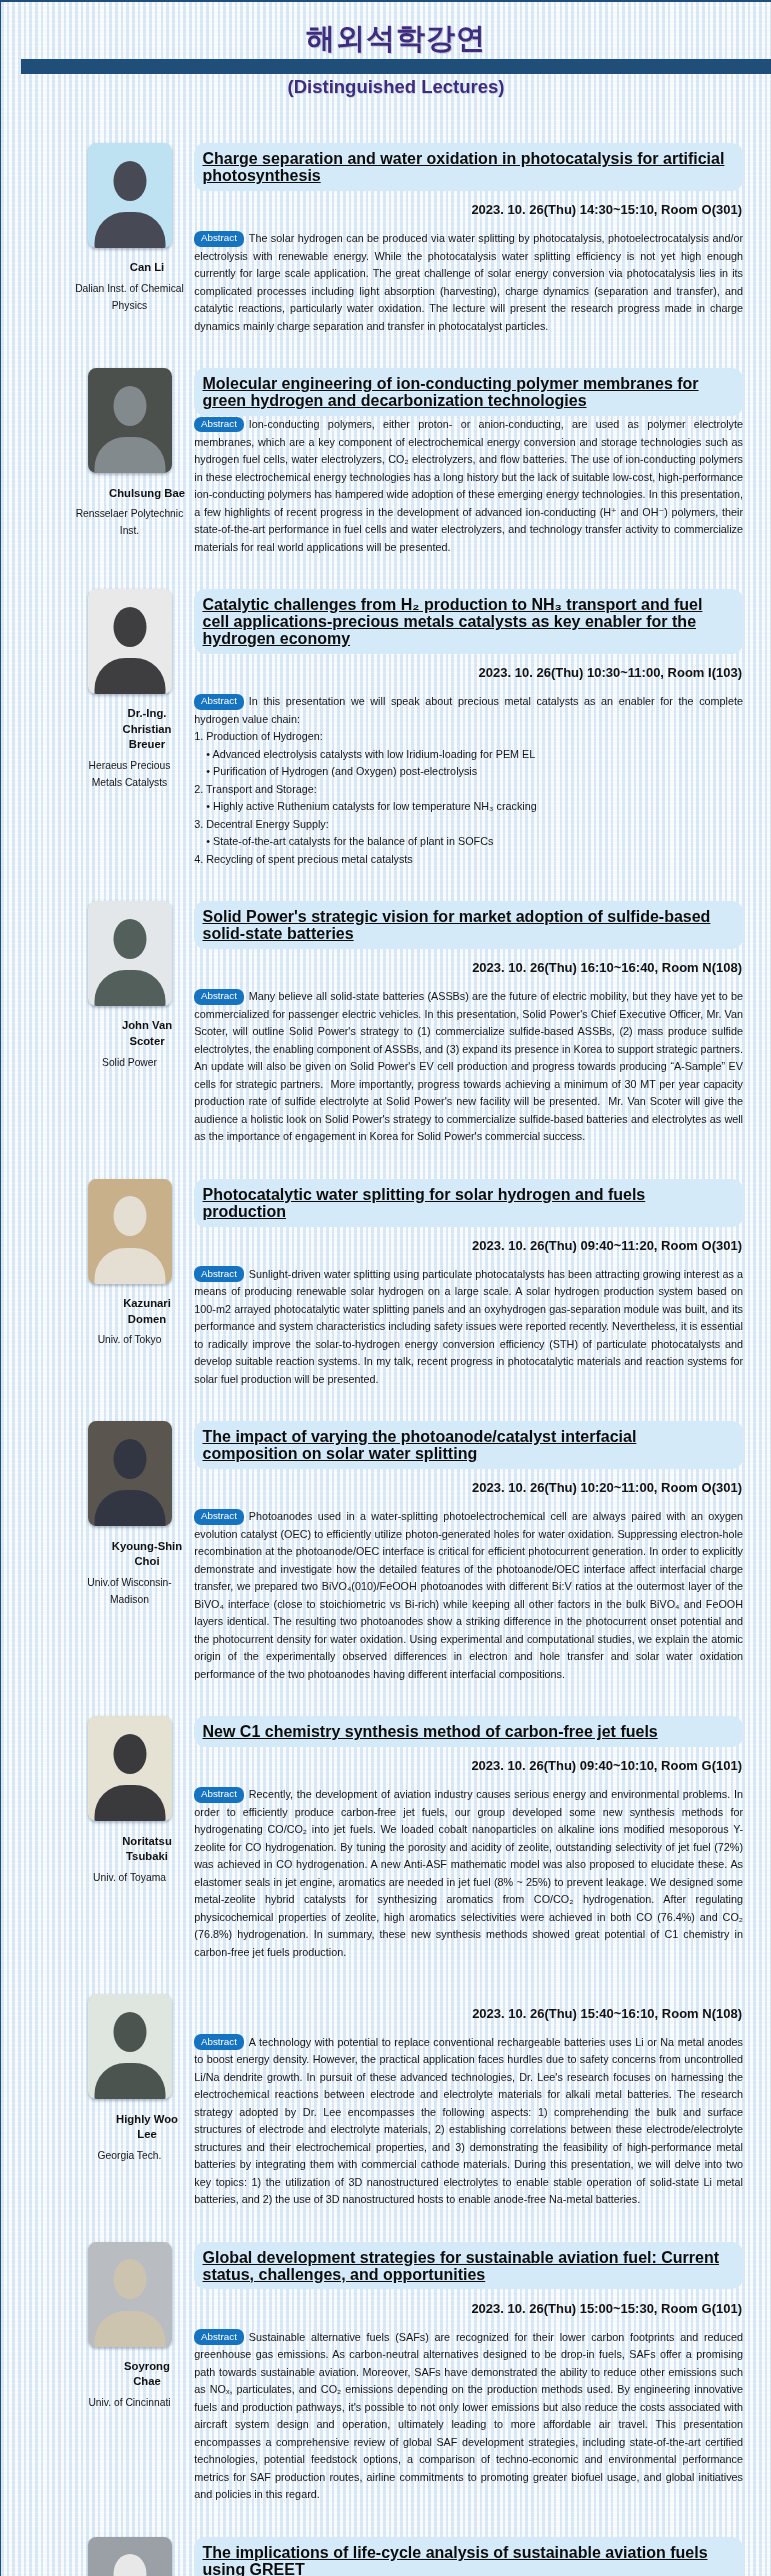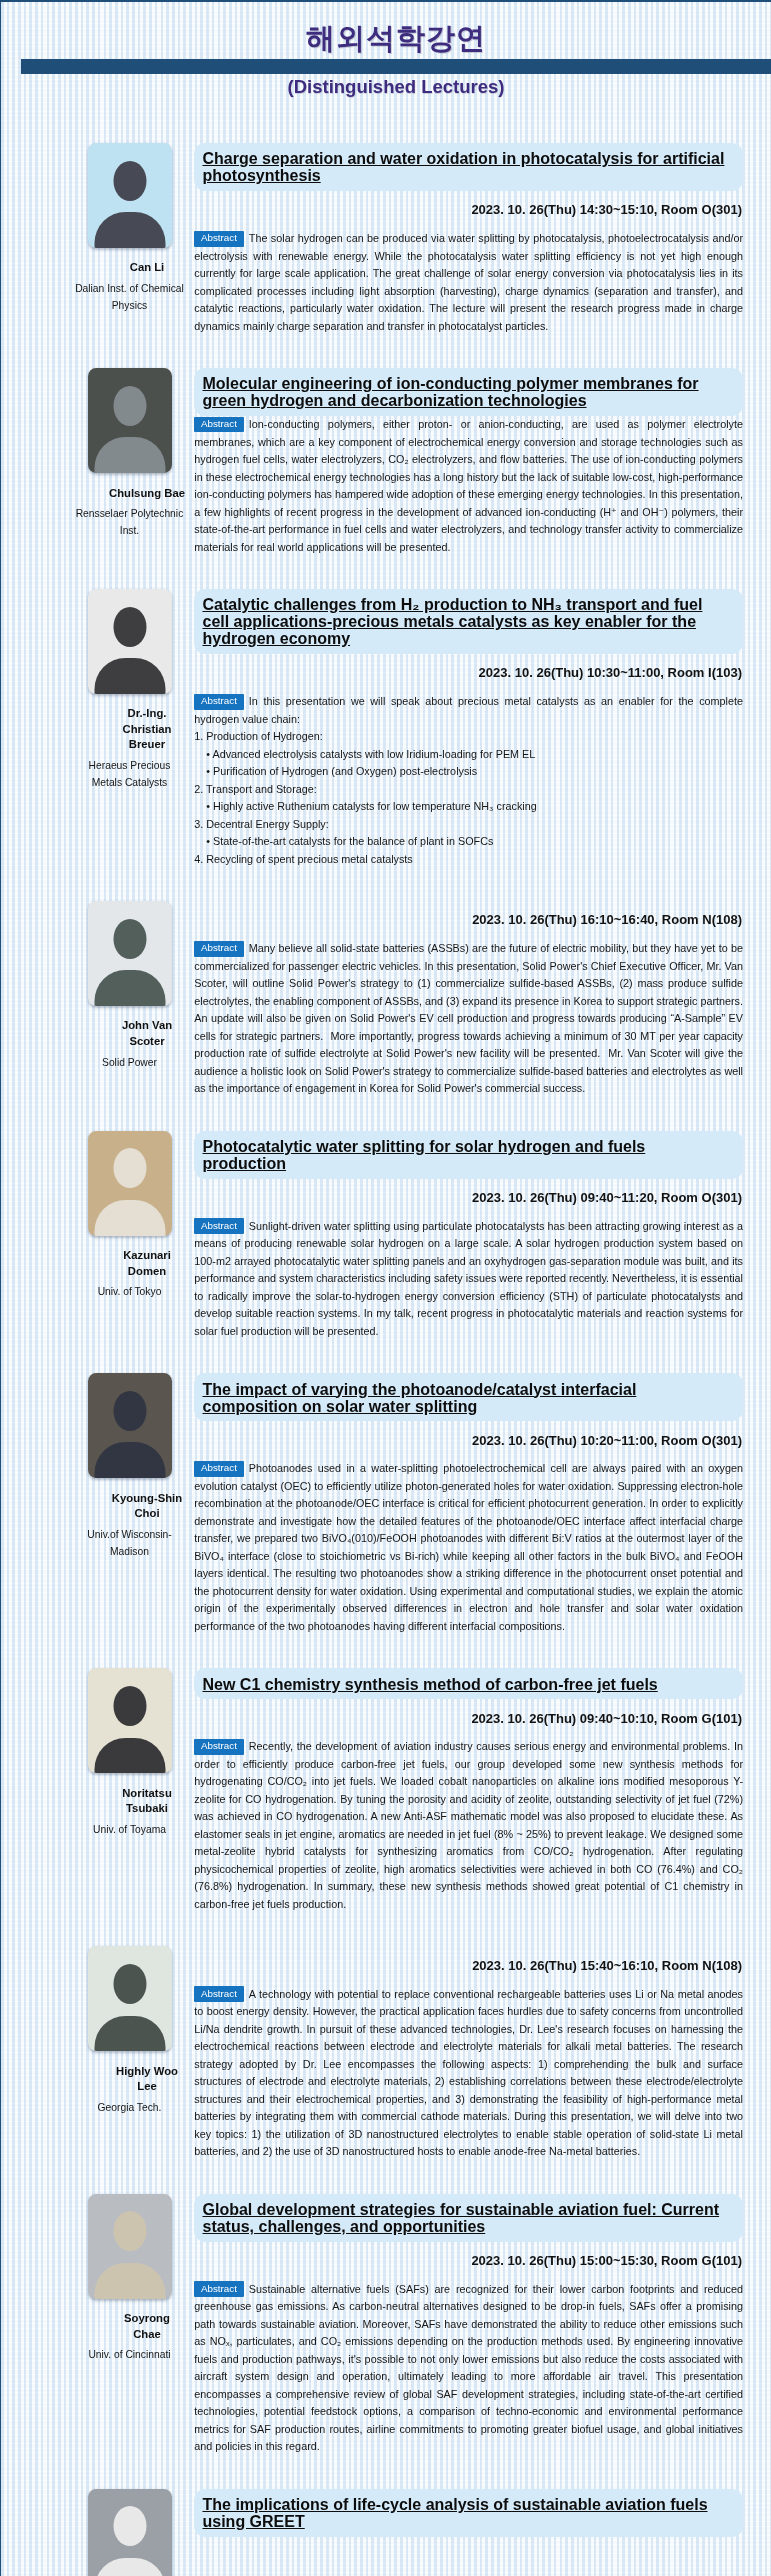--- a/index.html
+++ b/index.html
@@ -106,21 +106,21 @@
     line-height:17.5px;
     text-align:justify;
   }
   .abstract-badge{
     display:inline-block;
     background:#1673C0;
     color:#fff;
     font-size:9.8px;
     line-height:14.4px;
     padding:0.5px 6.7px 1px;
-    border-radius:1px;
+    border-radius:7px;
     margin-right:5.2px;
     vertical-align:1px;
   }
   .abstract-text{white-space:pre-wrap;}
 </style>
 </head>
 <body>
 
 <div class="page">
 
@@ -178,20 +178,21 @@
       </div>
     </section>
 
     <section class="entry">
       <div class="left">
         <div class="photo" style="--pbg: #e3e7ea; --pfg: #41504a;"></div>
         <div class="name">John Van Scoter</div>
         <div class="affil">Solid Power</div>
       </div>
       <div class="right">
+        <div class="titlebox">Solid Power's strategic vision for market adoption of sulfide-based solid-state batteries</div>
         <div class="date">2023. 10. 26(Thu) 16:10~16:40, Room N(108)</div>
         <p class="abstract"><span class="abstract-badge">Abstract</span><span class="abstract-text">Many believe all solid-state batteries (ASSBs) are the future of electric mobility, but they have yet to be commercialized for passenger electric vehicles. In this presentation, Solid Power's Chief Executive Officer, Mr. Van Scoter, will outline Solid Power's strategy to (1) commercialize sulfide-based ASSBs, (2) mass produce sulfide electrolytes, the enabling component of ASSBs, and (3) expand its presence in Korea to support strategic partners.  An update will also be given on Solid Power's EV cell production and progress towards producing “A-Sample” EV cells for strategic partners.  More importantly, progress towards achieving a minimum of 30 MT per year capacity production rate of sulfide electrolyte at Solid Power's new facility will be presented.  Mr. Van Scoter will give the audience a holistic look on Solid Power's strategy to commercialize sulfide-based batteries and electrolytes as well as the importance of engagement in Korea for Solid Power's commercial success.</span></p>
       </div>
     </section>
 
     <section class="entry">
       <div class="left">
         <div class="photo" style="--pbg: #c8b08a; --pfg: #e7e3da;"></div>
         <div class="name">Kazunari Domen</div>
         <div class="affil">Univ. of Tokyo</div>

